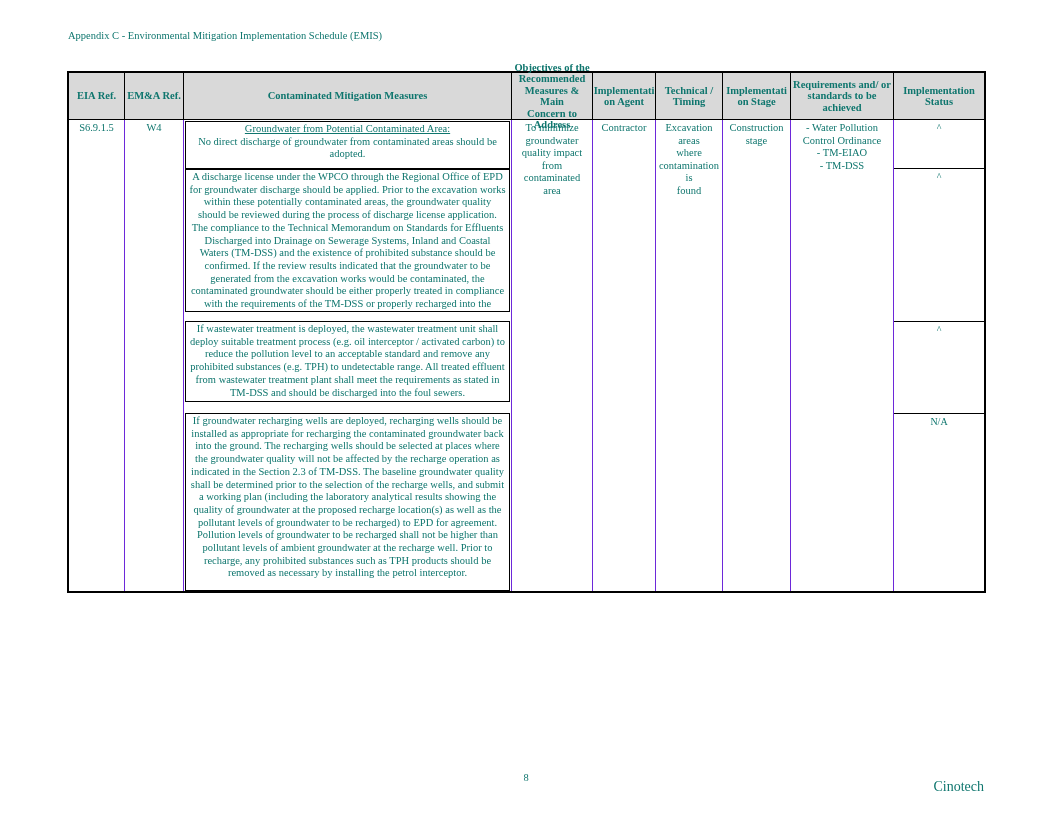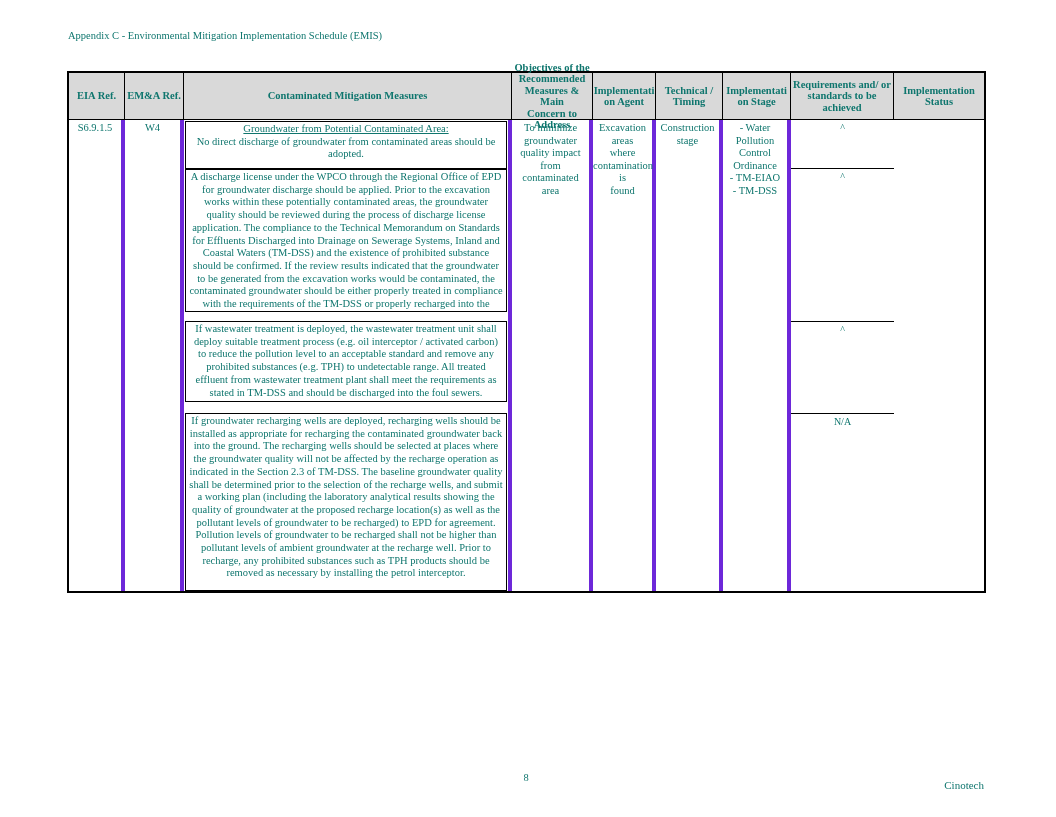--- a/index.html
+++ b/index.html
@@ -40,21 +40,21 @@
     justify-content: center;
     text-align: center;
     font-weight: bold;
     font-size: 10.5px;
     line-height: 11.5px;
     white-space: pre-line;
     padding: 1px 2px;
   }
   .th:last-child { border-right: none; }
   .tbody .td {
-    border-right: 4px solid #6d28d9;
+    border-right: 1px solid #6d28d9;
     height: 471px;
     position: relative;
     font-size: 10.5px;
     line-height: 12.5px;
   }
   .tbody .td:last-child { border-right: none; }
   .cell-top-center {
     padding-top: 2px;
     text-align: center;
   }
@@ -102,21 +102,21 @@
     width: 916px;
     text-align: center;
     font-size: 10.5px;
   }
   .footer-company {
     position: absolute;
     left: 68px;
     top: 779px;
     width: 916px;
     text-align: right;
-    font-size: 11px;
+    font-size: 14px;
   }
 </style>
 </head>
 <body>
 
 <div class="page">
 
   <div class="doc-title">Appendix C - Environmental Mitigation Implementation Schedule (EMIS)</div>
 
   <div class="emis-table">
@@ -163,20 +163,21 @@
         <div class="mbox mbox-4">
           <div>If groundwater recharging wells are deployed, recharging wells should be installed as appropriate for recharging the contaminated groundwater back into the ground. The recharging wells should be selected at places where the groundwater quality will not be affected by the recharge operation as indicated in the Section 2.3 of TM-DSS. The baseline groundwater quality shall be determined prior to the selection of the recharge wells, and submit a working plan (including the laboratory analytical results showing the quality of groundwater at the proposed recharge location(s) as well as the pollutant levels of groundwater to be recharged) to EPD for agreement. Pollution levels of groundwater to be recharged shall not be higher than pollutant levels of ambient groundwater at the recharge well. Prior to recharge, any prohibited substances such as TPH products should be removed as necessary by installing the petrol interceptor.</div>
         </div>
       </div>
 
       <div class="td cell-top-left">To minimize
 groundwater
 quality impact from
 contaminated area</div>
 
+      <div class="td cell-top-center">Contractor</div>
 
       <div class="td cell-pre-center">Excavation areas
 where
 contamination is
 found</div>
 
       <div class="td cell-pre-center">Construction
 stage</div>
 
       <div class="td cell-top-left">- Water Pollution

